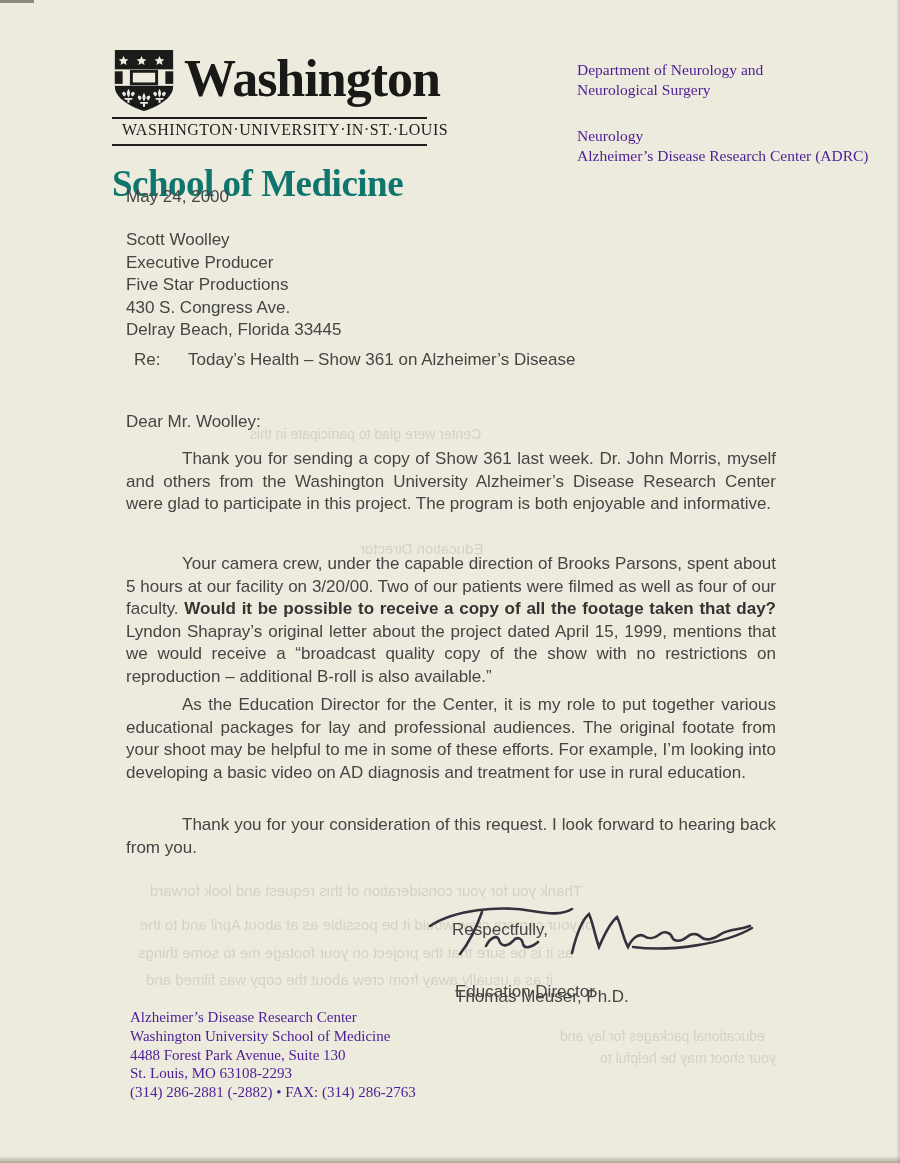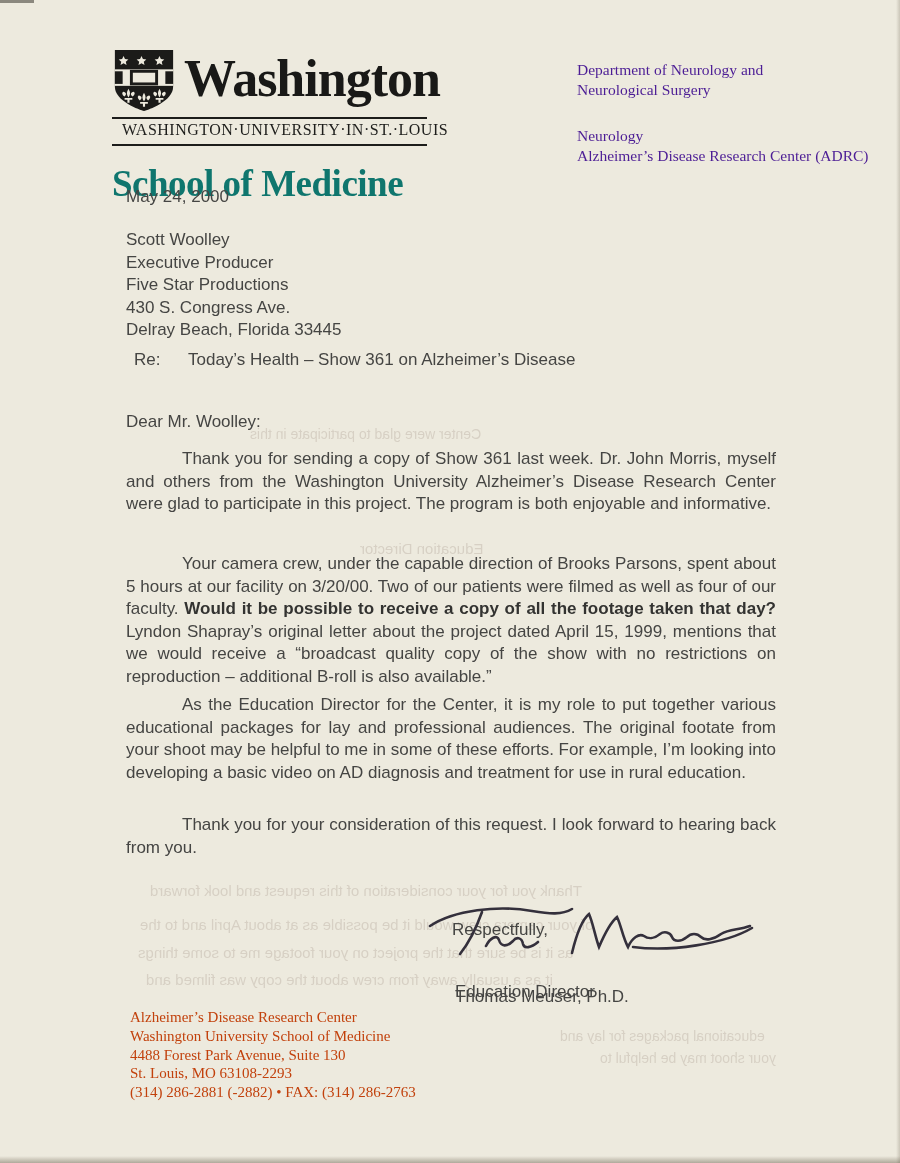--- a/index.html
+++ b/index.html
@@ -47,21 +47,21 @@
   .p3{left:126px; top:694px; width:650px;}
   .p4{left:126px; top:814px; width:650px;}
   .p2 b{color:#333331;}
   .closing{left:452px; top:875px;margin-top:44px;}
   .sig-svg{left:420px; top:900px;}
   .signer-name{left:455px; top:986px;}
   .signer-title{left:455px; top:981px;}
   
   .footer{
     left:130px; top:1008px; width:480px;
-    font-family:"Liberation Serif", serif; font-size:15px; line-height:18.8px; color:#c2410c;
+    font-family:"Liberation Serif", serif; font-size:15px; line-height:18.8px; color:#4c1d95;
   }
   
   .bleed{
     position:absolute; transform:scaleX(-1); color:#b4a79b; opacity:.38;
     filter:blur(0.7px); font-size:15px; white-space:nowrap; pointer-events:none;
   }
   .edge-bottom{position:absolute; left:0; right:0; bottom:0; height:7px;
     background:linear-gradient(180deg, rgba(120,110,92,0) 0%, rgba(100,90,72,.45) 100%);}
   .edge-right{position:absolute; top:0; bottom:0; right:0; width:4px;
     background:linear-gradient(270deg, rgba(100,90,72,.25), rgba(100,90,72,0));}

